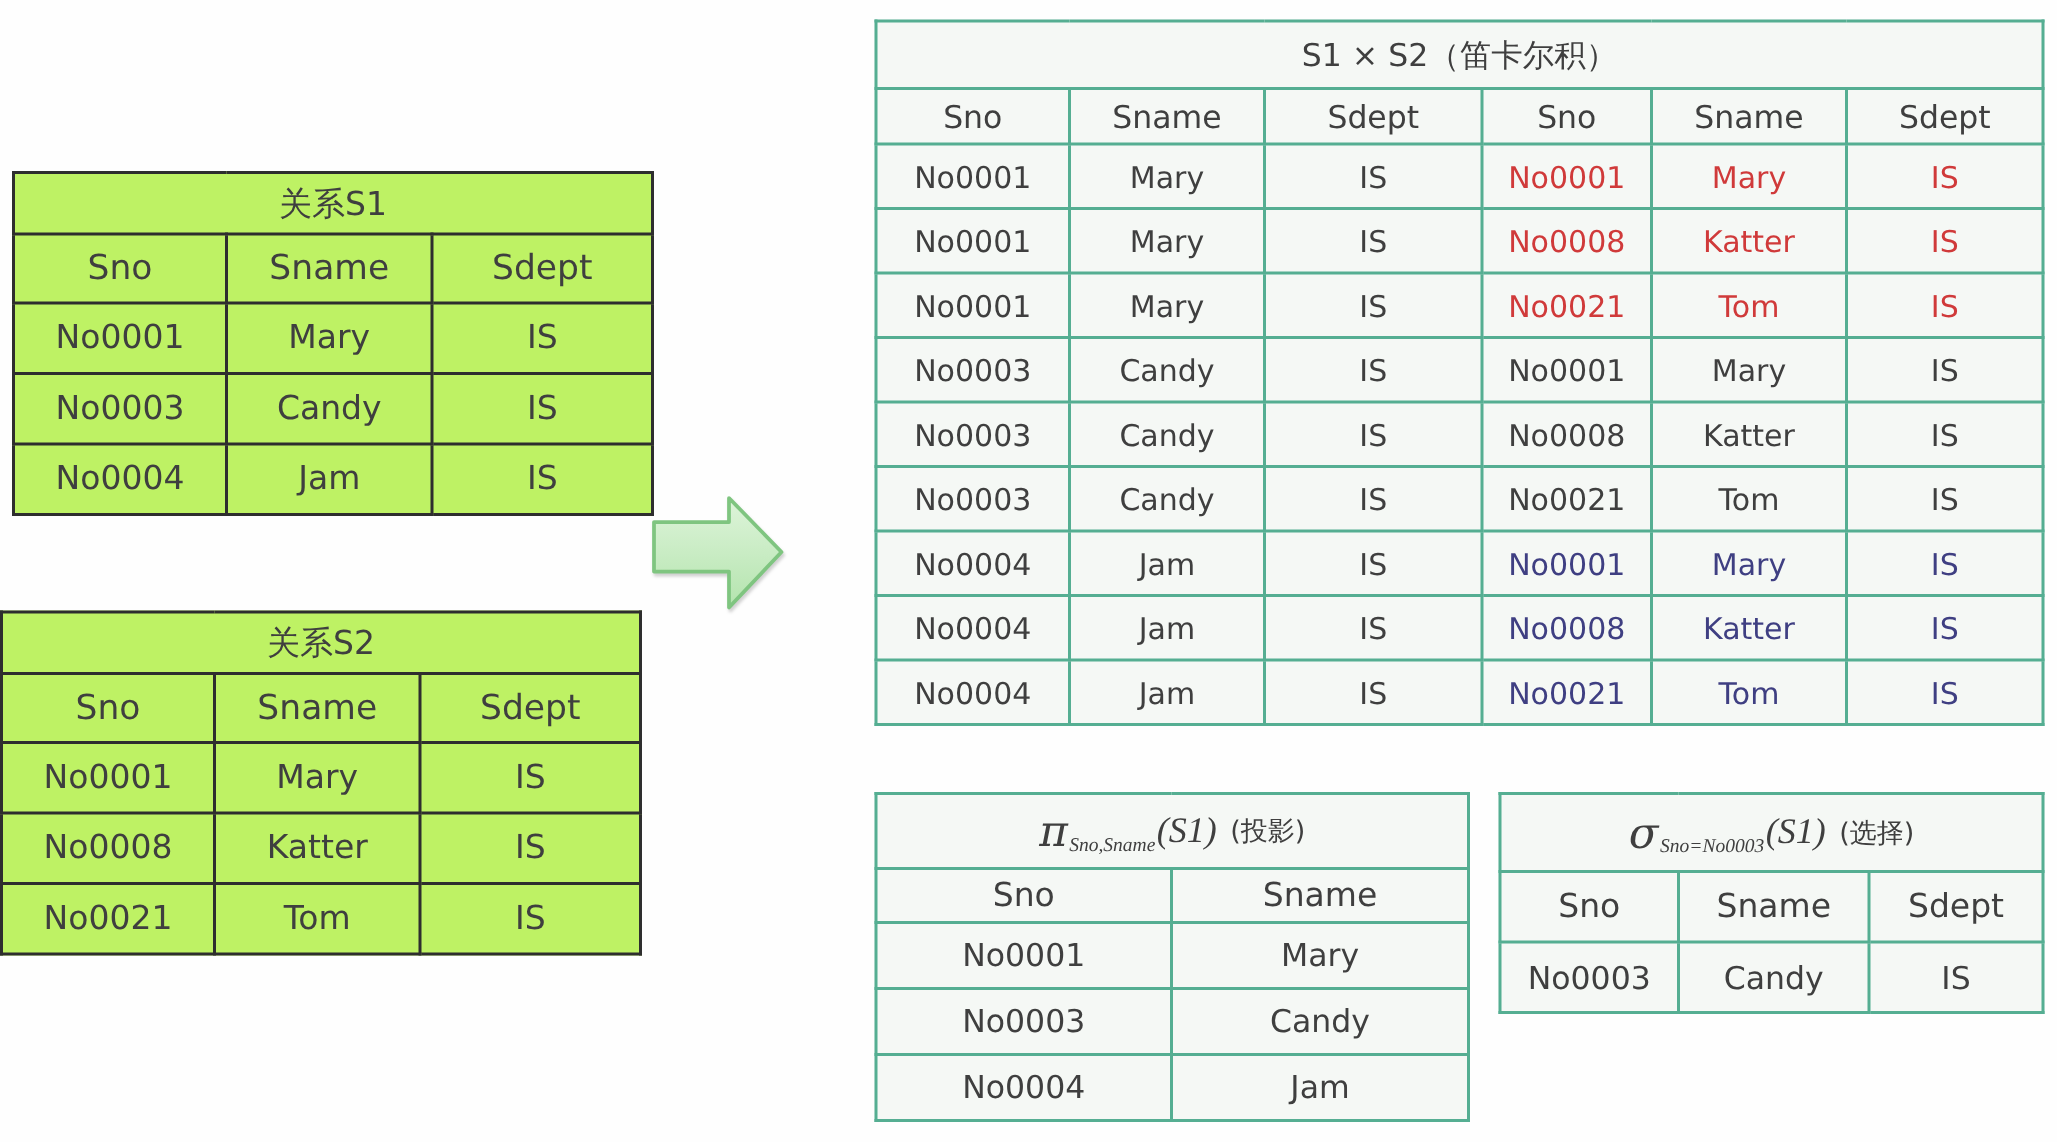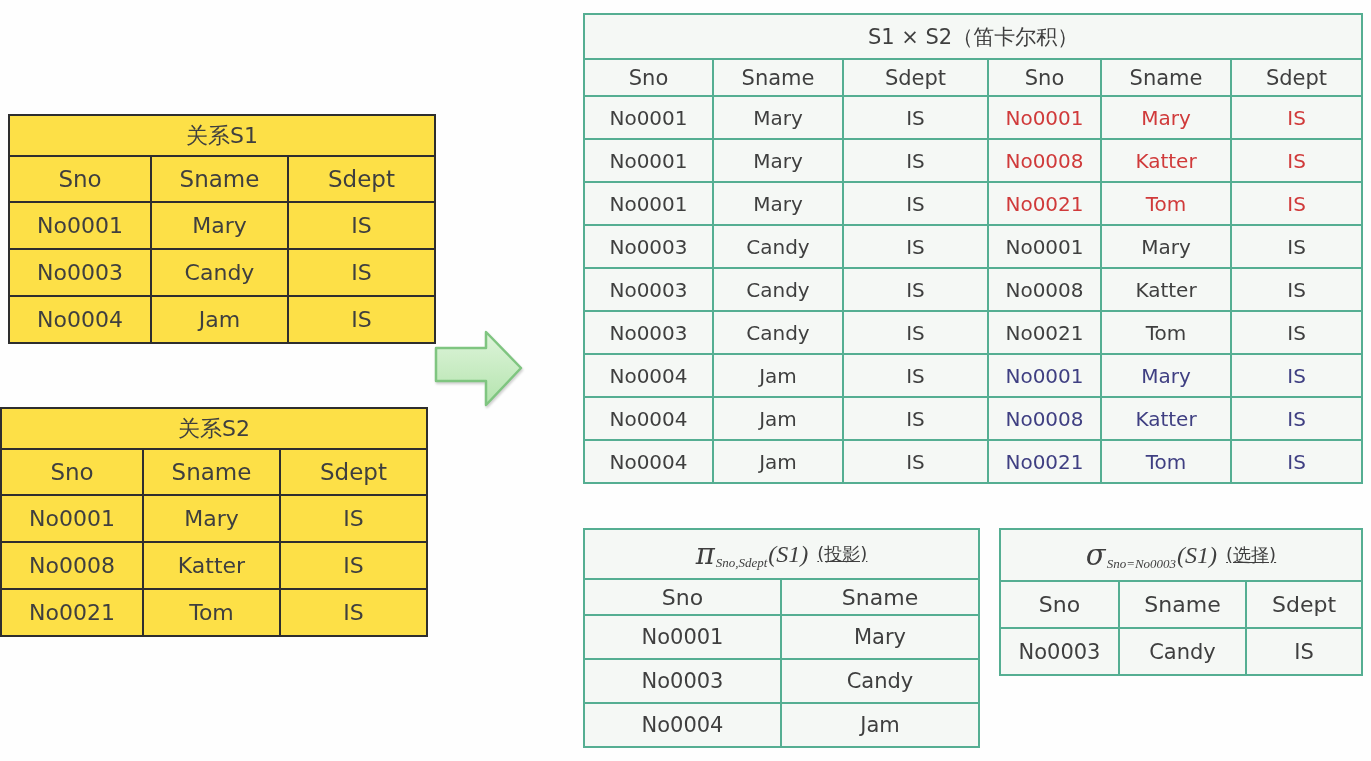--- a/index.html
+++ b/index.html
@@ -13,21 +13,21 @@
   }
   table {
     position:absolute;
     border-collapse:collapse;
     table-layout:fixed;
     padding-left:20px;
   }
   td,th { text-align:center; vertical-align:middle; font-weight:normal; overflow:hidden; }
 
   
-  .dark-table { background:#fde047; }
+  .dark-table { background:#bef264; }
   .dark-table td,.dark-table th { border:2px solid #2e2e2e; }
   .dark-table .title-cell { height:41px; font-size:22px; }
   .dark-table th { height:46px; font-size:23px; }
   .dark-table td.data { height:47px; font-size:22px; }
 
   
   .green-table { background:#f5f8f5; }
   .green-table td,.green-table th { border:2px solid #55ae92; }
 
   #product-table .title-cell { height:45px; font-size:21px; }
@@ -42,21 +42,21 @@
 
   #selection-table .title-cell { height:52px; }
   #selection-table th { height:47px; font-size:22px; }
   #selection-table td.data { height:47px; font-size:21px; }
 
   
   .math-title { display:flex; align-items:center; justify-content:center; }
   .math-sym { font-family:"DejaVu Serif","Liberation Serif",serif; font-style:italic; font-size:29px; line-height:1; }
   .math-sub { font-family:"Liberation Serif","DejaVu Serif",serif; font-style:italic; font-size:13px; position:relative; top:9px; margin:0 1px 0 1px; white-space:nowrap; }
   .math-arg { font-family:Liberation Serif, serif; font-style:italic; font-size:24px; }
-  .math-note { font-size:18px; margin-left:9px;text-decoration:underline; }
+  .math-note { font-size:18px; margin-left:9px; }
 
   #arrow-wrap { position:absolute; left:434px; top:330px; width:90px; height:78px; }
 </style>
 </head>
 <body>
 
 <table id="s1-table" class="dark-table" style="left:8px; top:114px; width:426px;">
   <colgroup>
       <col style="width:142px">
       <col style="width:137px">
@@ -233,21 +233,21 @@
 <table id="projection-table" class="green-table" style="left:583px; top:528px; width:395px;">
   <colgroup>
       <col style="width:197px">
       <col style="width:198px">
     </colgroup>
   <tbody>
     <tr>
       <td class="title-cell" colspan="2">
         <span class="math-title">
           <span class="math-sym">π</span>
-          <span class="math-sub">Sno,Sdept</span>
+          <span class="math-sub">Sno,Sname</span>
           <span class="math-arg">(S1)</span>
           <span class="math-note">(投影)</span>
         </span>
       </td>
     </tr>
     <tr>
       <th>Sno</th>
       <th>Sname</th>
     </tr>
     <tr>

